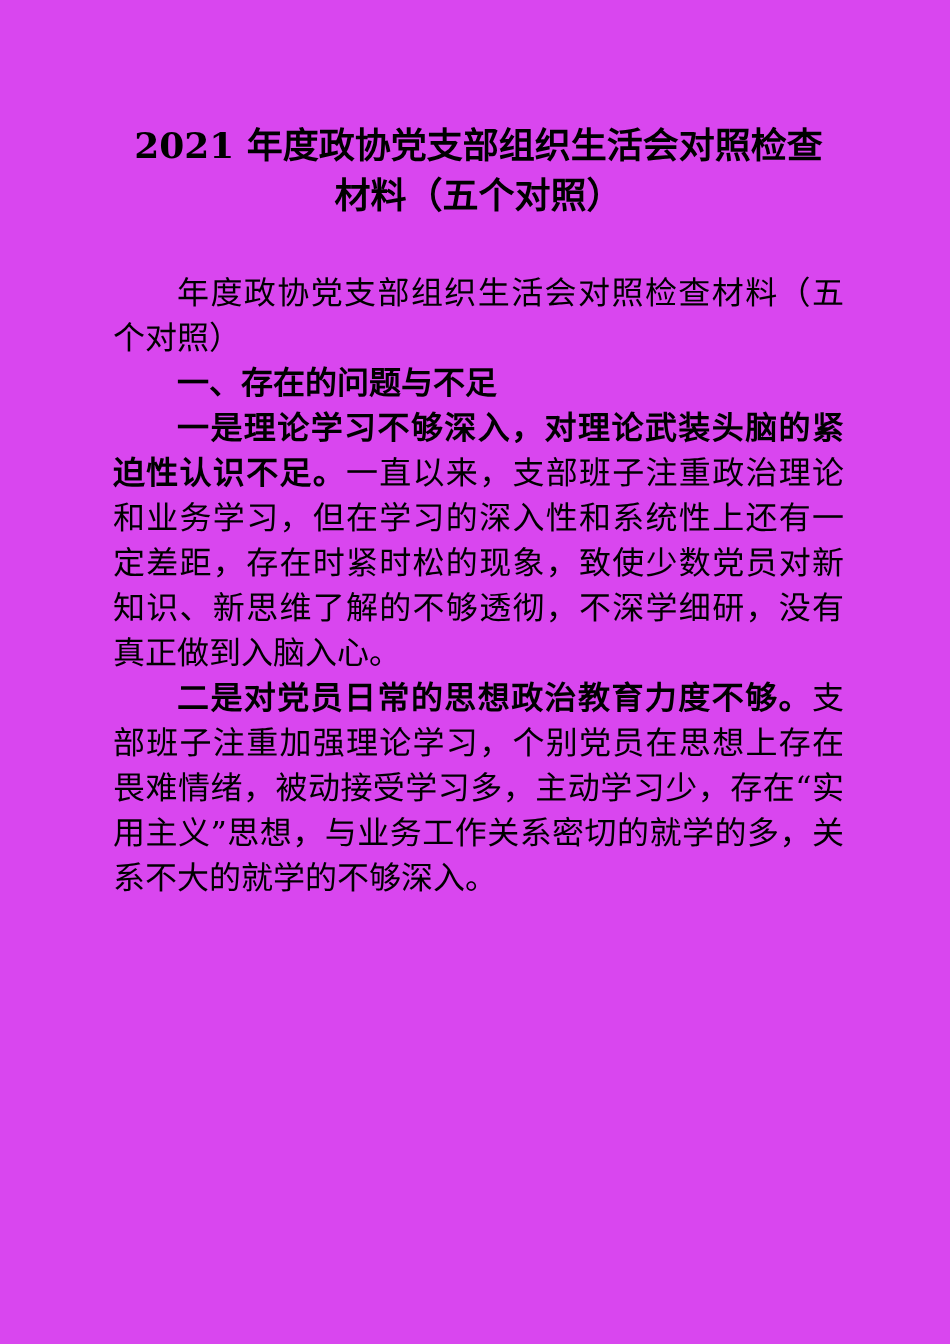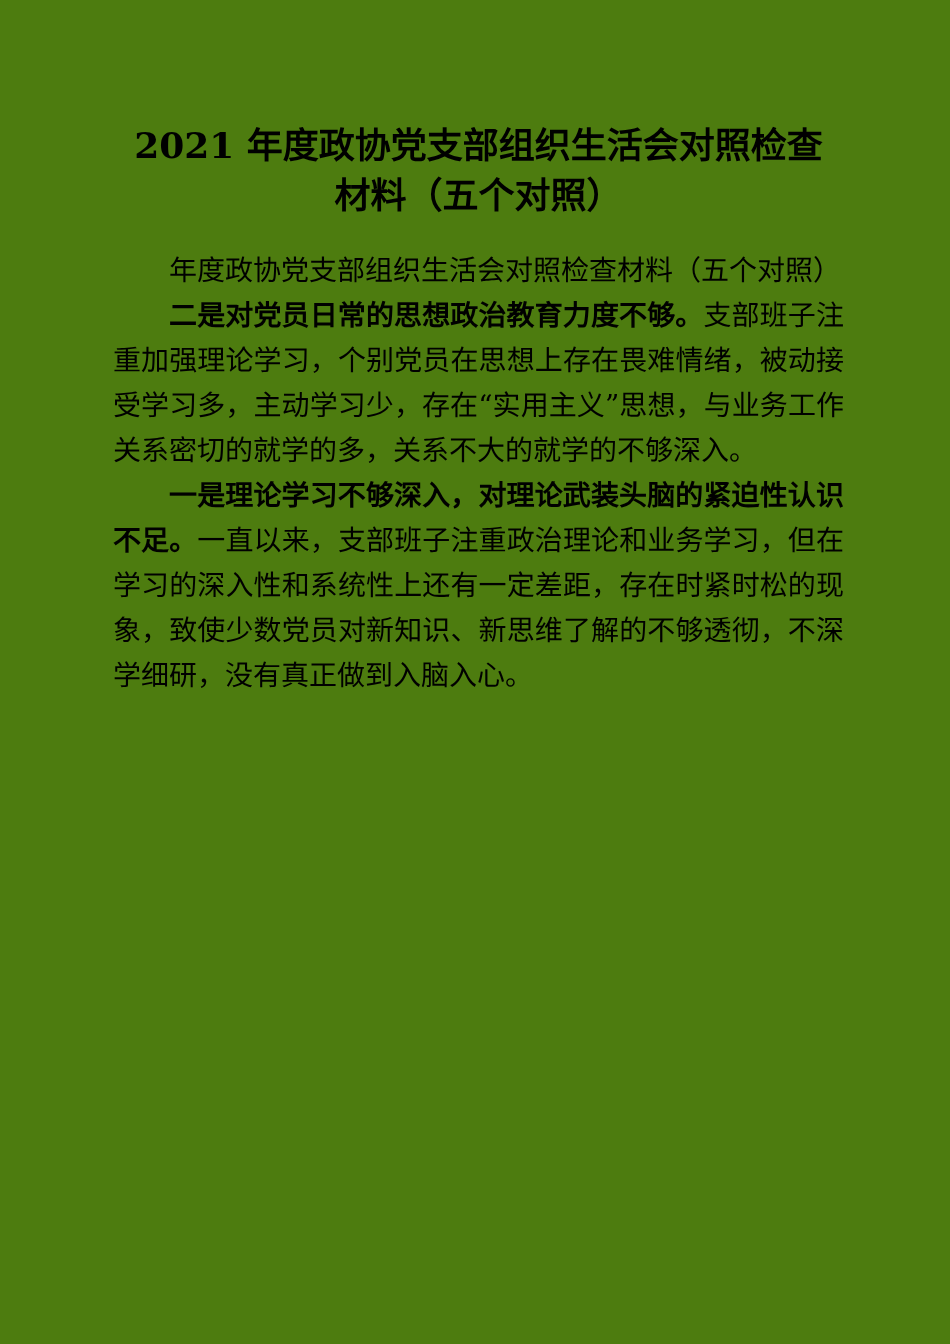--- a/index.html
+++ b/index.html
@@ -5,40 +5,40 @@
   html, body {
     margin: 0;
     padding: 0;
     background: #ffffff;
   }
   .page {
     position: relative;
     width: 950px;
     height: 1344px;
     margin: 0 auto;
-    background: #4d7c0f;
+    background: #d946ef;
     box-sizing: border-box;
     padding: 120px 106px 0 113px;
     color: #000000;
     overflow: hidden;
   }
   .doc-title {
     font-family: "DejaVu Serif", "Liberation Serif", serif;
     font-weight: bold;
     font-size: 36px;
     line-height: 50px;
     text-align: center;
     max-width: 716px;
     margin: 0 auto;
     letter-spacing: 0px;
   }
   .doc-body {
-    margin-top: 28px;
+    margin-top: 51px;
     font-family: "DejaVu Serif", "Liberation Serif", serif;
-    font-size: 28px;
+    font-size: 32px;
     line-height: 45px;
     text-align: justify;
   }
   .doc-body p {
     margin: 0;
     padding: 0;
     text-indent: 2em;
   }
   .doc-body p.heading1 {
     font-family: "DejaVu Sans", "Liberation Sans", sans-serif;
@@ -51,16 +51,17 @@
     font-weight: bold;
   }
 </style>
 </head>
 <body>
 
 <div class="page">
   <h1 class="doc-title">2021 年度政协党支部组织生活会对照检查材料（五个对照）</h1>
   <div class="doc-body">
       <p class="body">年度政协党支部组织生活会对照检查材料（五个对照）</p>
+      <p class="heading1">一、存在的问题与不足</p>
+      <p class="body"><span class="lead">一是理论学习不够深入，对理论武装头脑的紧迫性认识不足。</span>一直以来，支部班子注重政治理论和业务学习，但在学习的深入性和系统性上还有一定差距，存在时紧时松的现象，致使少数党员对新知识、新思维了解的不够透彻，不深学细研，没有真正做到入脑入心。</p>
       <p class="body"><span class="lead">二是对党员日常的思想政治教育力度不够。</span>支部班子注重加强理论学习，个别党员在思想上存在畏难情绪，被动接受学习多，主动学习少，存在“实用主义”思想，与业务工作关系密切的就学的多，关系不大的就学的不够深入。</p>
-      <p class="body"><span class="lead">一是理论学习不够深入，对理论武装头脑的紧迫性认识不足。</span>一直以来，支部班子注重政治理论和业务学习，但在学习的深入性和系统性上还有一定差距，存在时紧时松的现象，致使少数党员对新知识、新思维了解的不够透彻，不深学细研，没有真正做到入脑入心。</p>
     </div>
 </div>
 
 </body></html>

